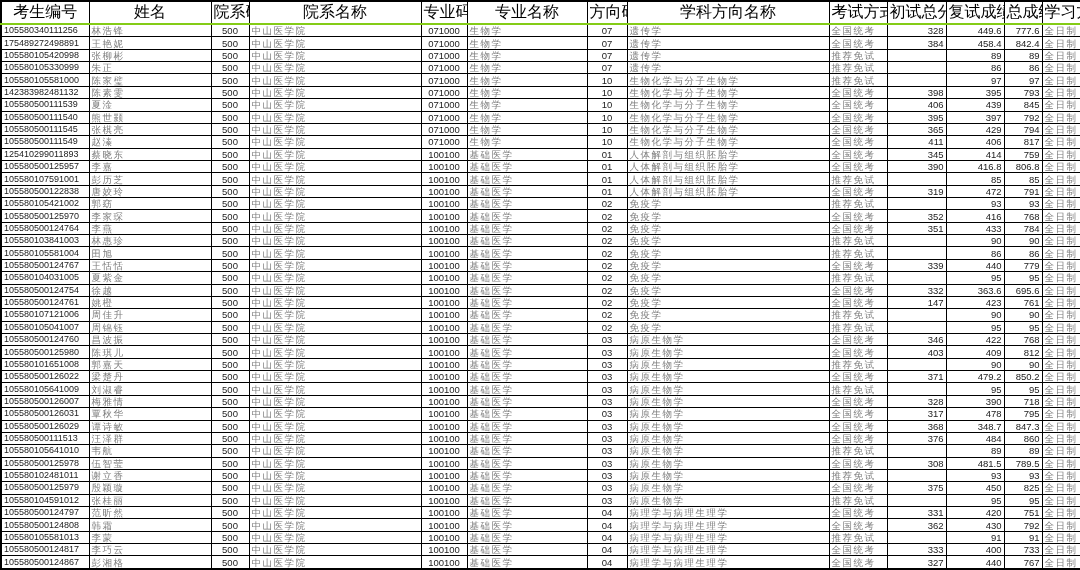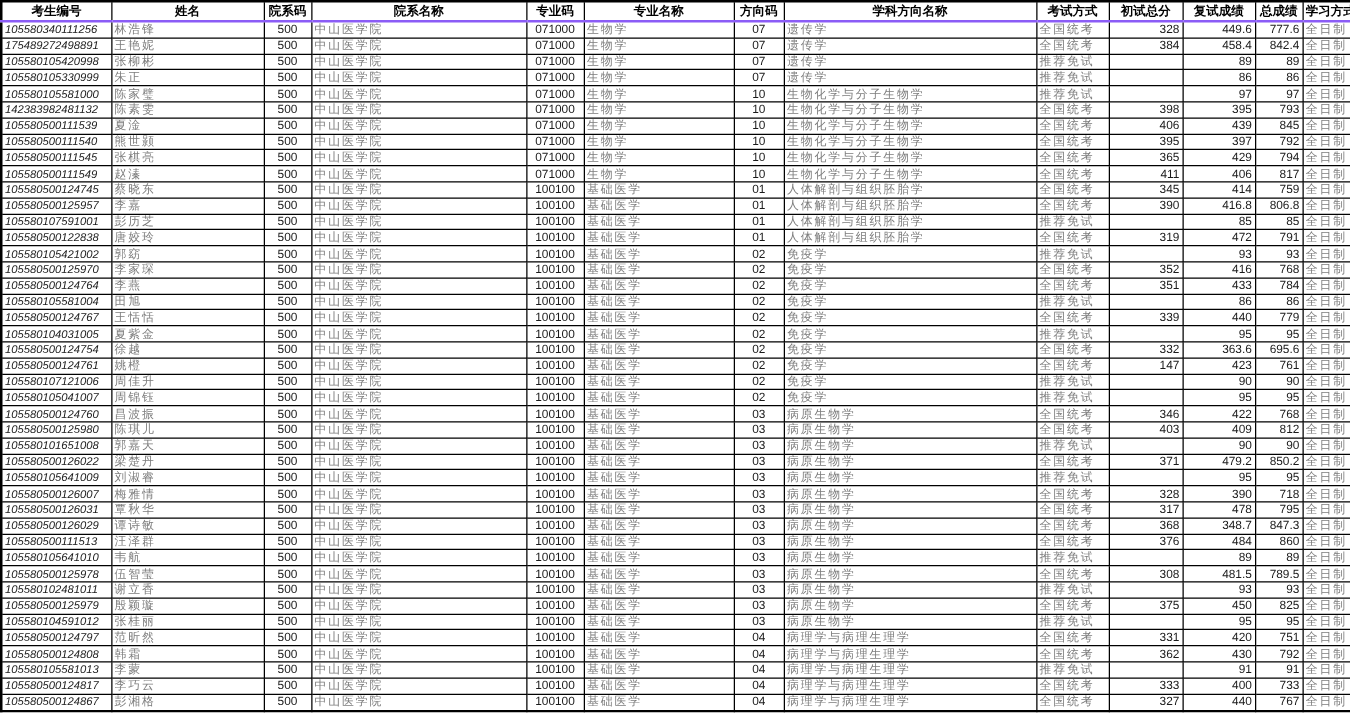--- a/index.html
+++ b/index.html
@@ -16,35 +16,35 @@
     border: 2px solid #000;
   }
   th, td {
     border: 1px solid #000;
     box-sizing: border-box;
     overflow: hidden;
     white-space: nowrap;
     padding: 0 2px;
   }
   th {
-    font-size: 10px;
-    font-weight: bold;
+    font-size: 16px;
+    font-weight: normal;
     color: #000;
     text-align: center;
     height: 14px;
-    border-bottom: 2px solid #8b5cf6;
+    border-bottom: 2px solid #84cc16;
     background: #fff;
   }
   td {
     height: 11.8px;
     font-size: 9.5px;
     line-height: 11px;
     background: #fff;
   }
-  td.id-cell { font-size: 9px; font-style: italic; }
+  td.id-cell { font-size: 9px; }
   .num { color: #1b1b1b; }
   .cn  { color: #7d7d7d; letter-spacing: 1.5px; }
   .ta-l { text-align: left; }
   .ta-c { text-align: center; }
   .ta-r { text-align: right; }
 </style>
 </head>
 <body>
 
 <table class="results">
@@ -225,21 +225,21 @@
         <td class="cn ta-l">生物学</td>
         <td class="num ta-c">10</td>
         <td class="cn ta-l">生物化学与分子生物学</td>
         <td class="cn ta-l">全国统考</td>
         <td class="num ta-r">411</td>
         <td class="num ta-r">406</td>
         <td class="num ta-r">817</td>
         <td class="cn ta-l">全日制</td>
       </tr>
       <tr>
-        <td class="num ta-l id-cell">105580500124745</td>
+        <td class="num ta-l id-cell">125410299011893</td>
         <td class="cn ta-l">蔡晓东</td>
         <td class="num ta-c">500</td>
         <td class="cn ta-l">中山医学院</td>
         <td class="num ta-c">100100</td>
         <td class="cn ta-l">基础医学</td>
         <td class="num ta-c">01</td>
         <td class="cn ta-l">人体解剖与组织胚胎学</td>
         <td class="cn ta-l">全国统考</td>
         <td class="num ta-r">345</td>
         <td class="num ta-r">414</td>
@@ -327,20 +327,35 @@
         <td class="num ta-c">500</td>
         <td class="cn ta-l">中山医学院</td>
         <td class="num ta-c">100100</td>
         <td class="cn ta-l">基础医学</td>
         <td class="num ta-c">02</td>
         <td class="cn ta-l">免疫学</td>
         <td class="cn ta-l">全国统考</td>
         <td class="num ta-r">351</td>
         <td class="num ta-r">433</td>
         <td class="num ta-r">784</td>
+        <td class="cn ta-l">全日制</td>
+      </tr>
+      <tr>
+        <td class="num ta-l id-cell">105580103841003</td>
+        <td class="cn ta-l">林惠珍</td>
+        <td class="num ta-c">500</td>
+        <td class="cn ta-l">中山医学院</td>
+        <td class="num ta-c">100100</td>
+        <td class="cn ta-l">基础医学</td>
+        <td class="num ta-c">02</td>
+        <td class="cn ta-l">免疫学</td>
+        <td class="cn ta-l">推荐免试</td>
+        <td class="num ta-r"></td>
+        <td class="num ta-r">90</td>
+        <td class="num ta-r">90</td>
         <td class="cn ta-l">全日制</td>
       </tr>
       <tr>
         <td class="num ta-l id-cell">105580105581004</td>
         <td class="cn ta-l">田旭</td>
         <td class="num ta-c">500</td>
         <td class="cn ta-l">中山医学院</td>
         <td class="num ta-c">100100</td>
         <td class="cn ta-l">基础医学</td>
         <td class="num ta-c">02</td>

